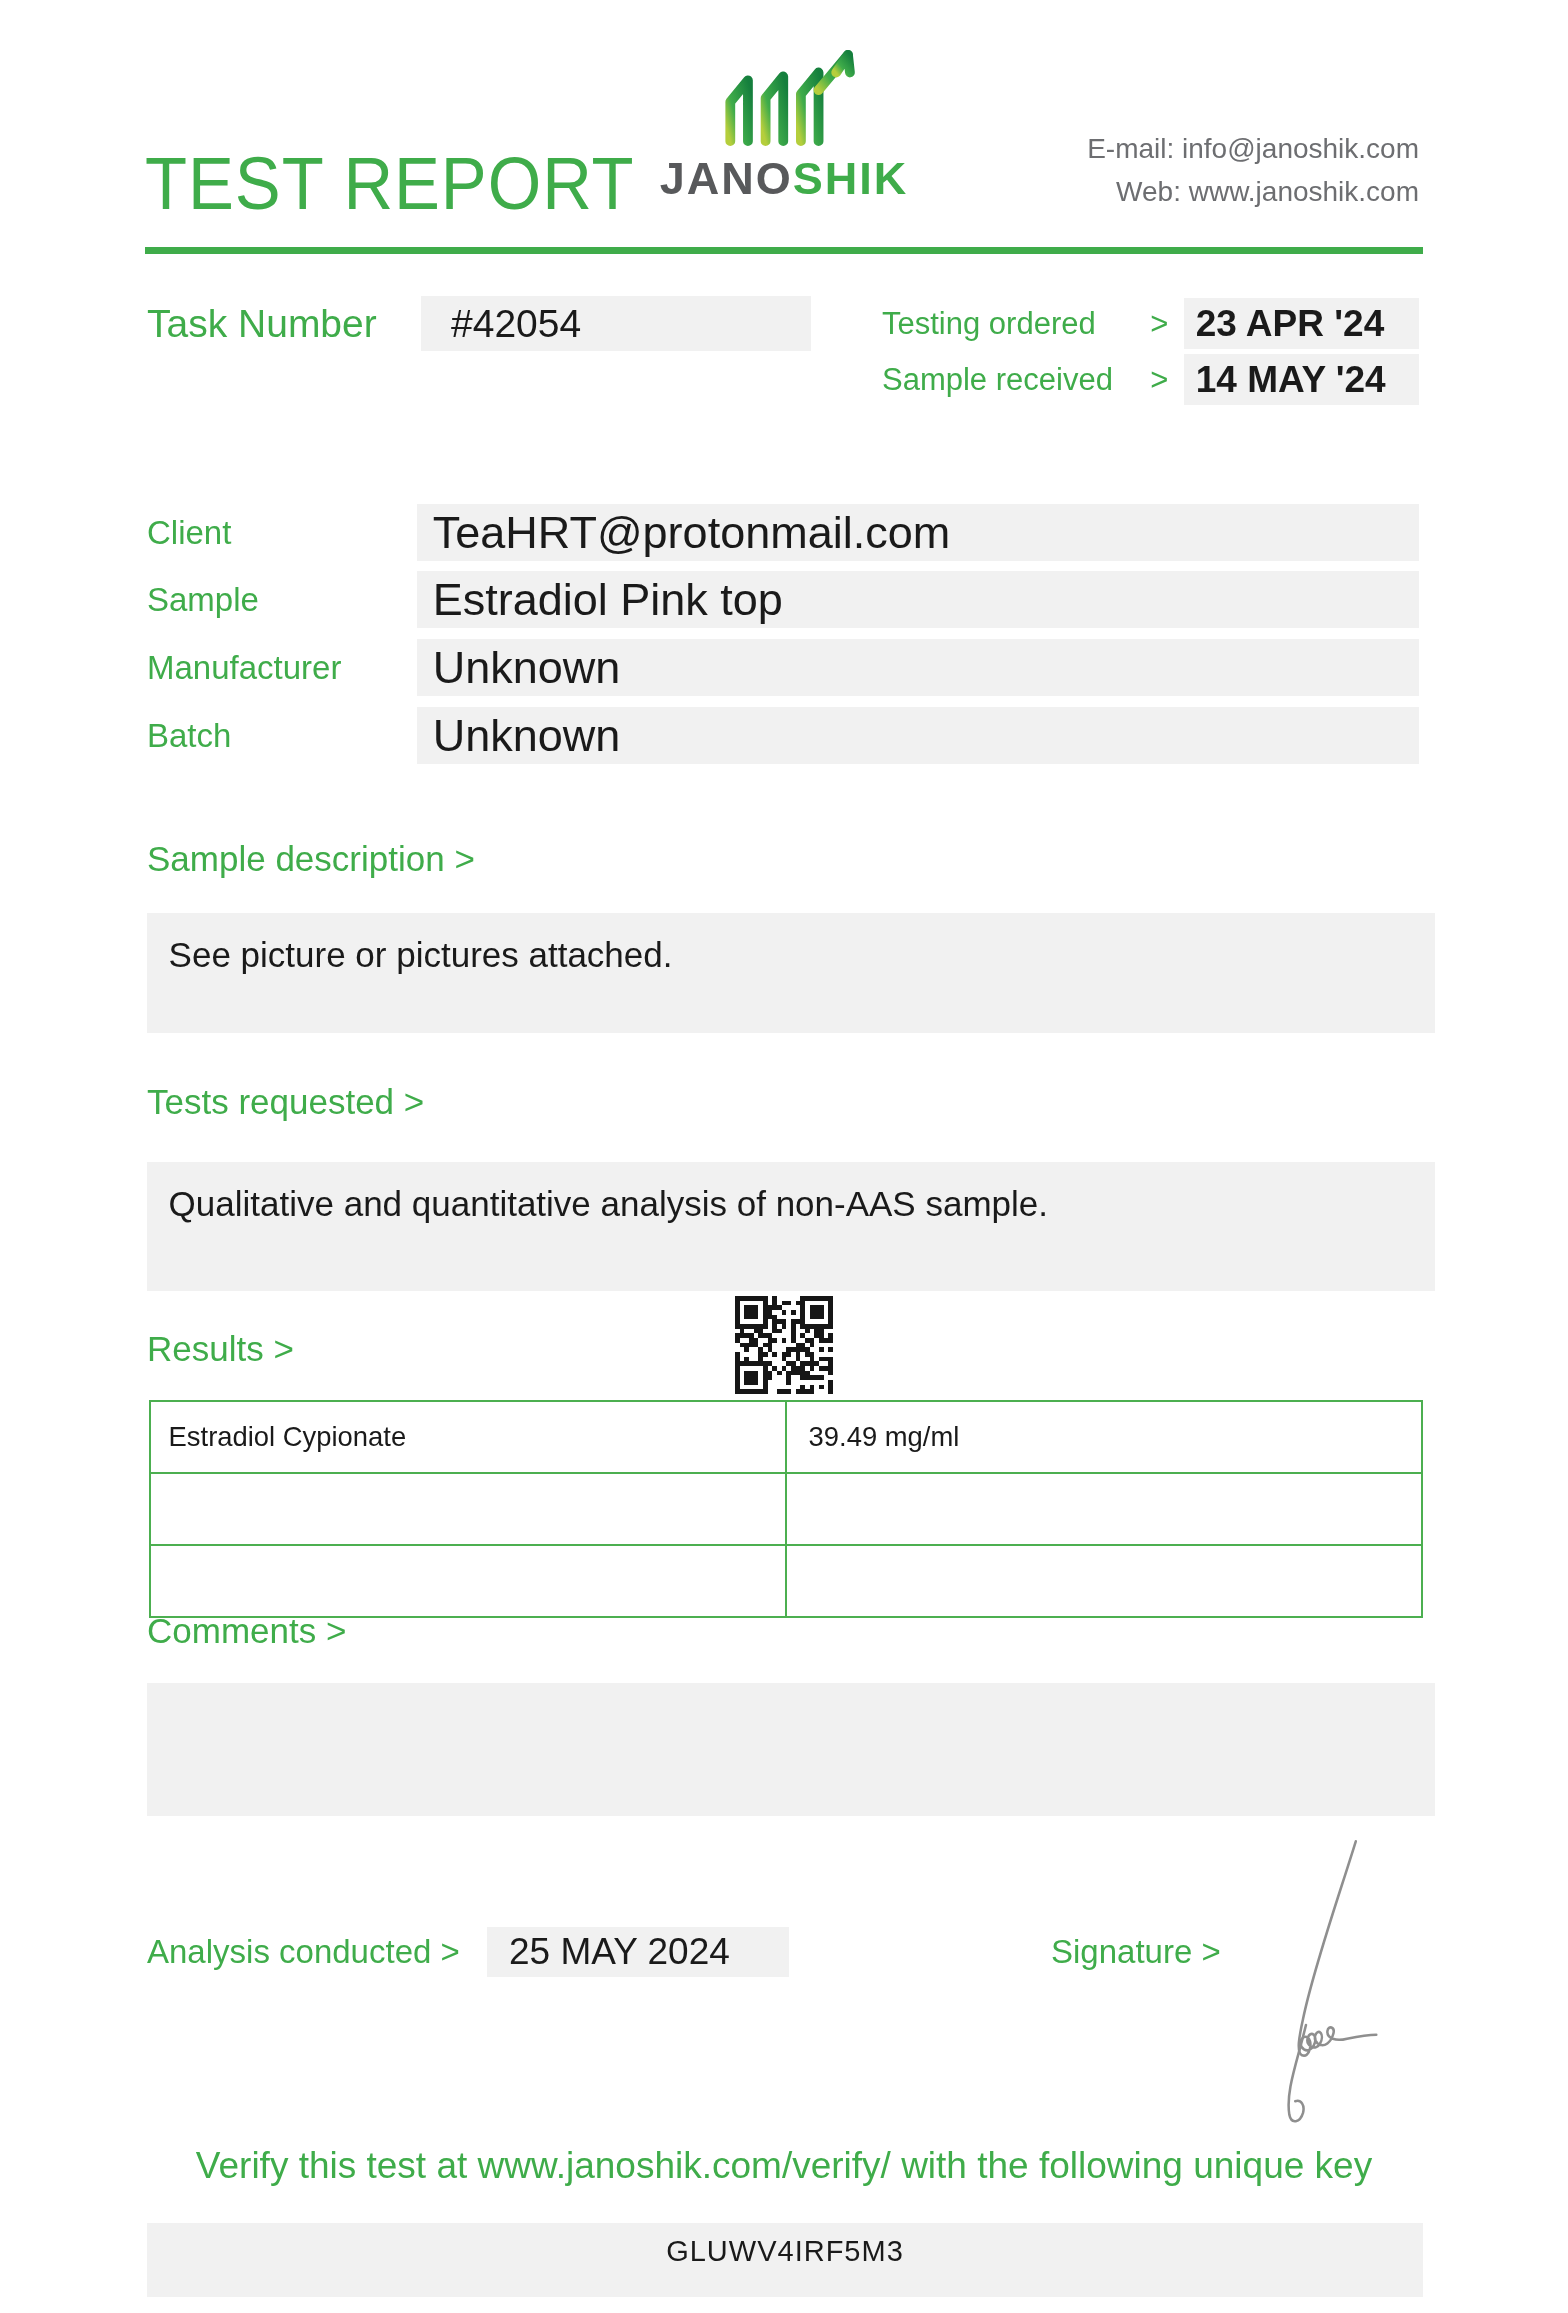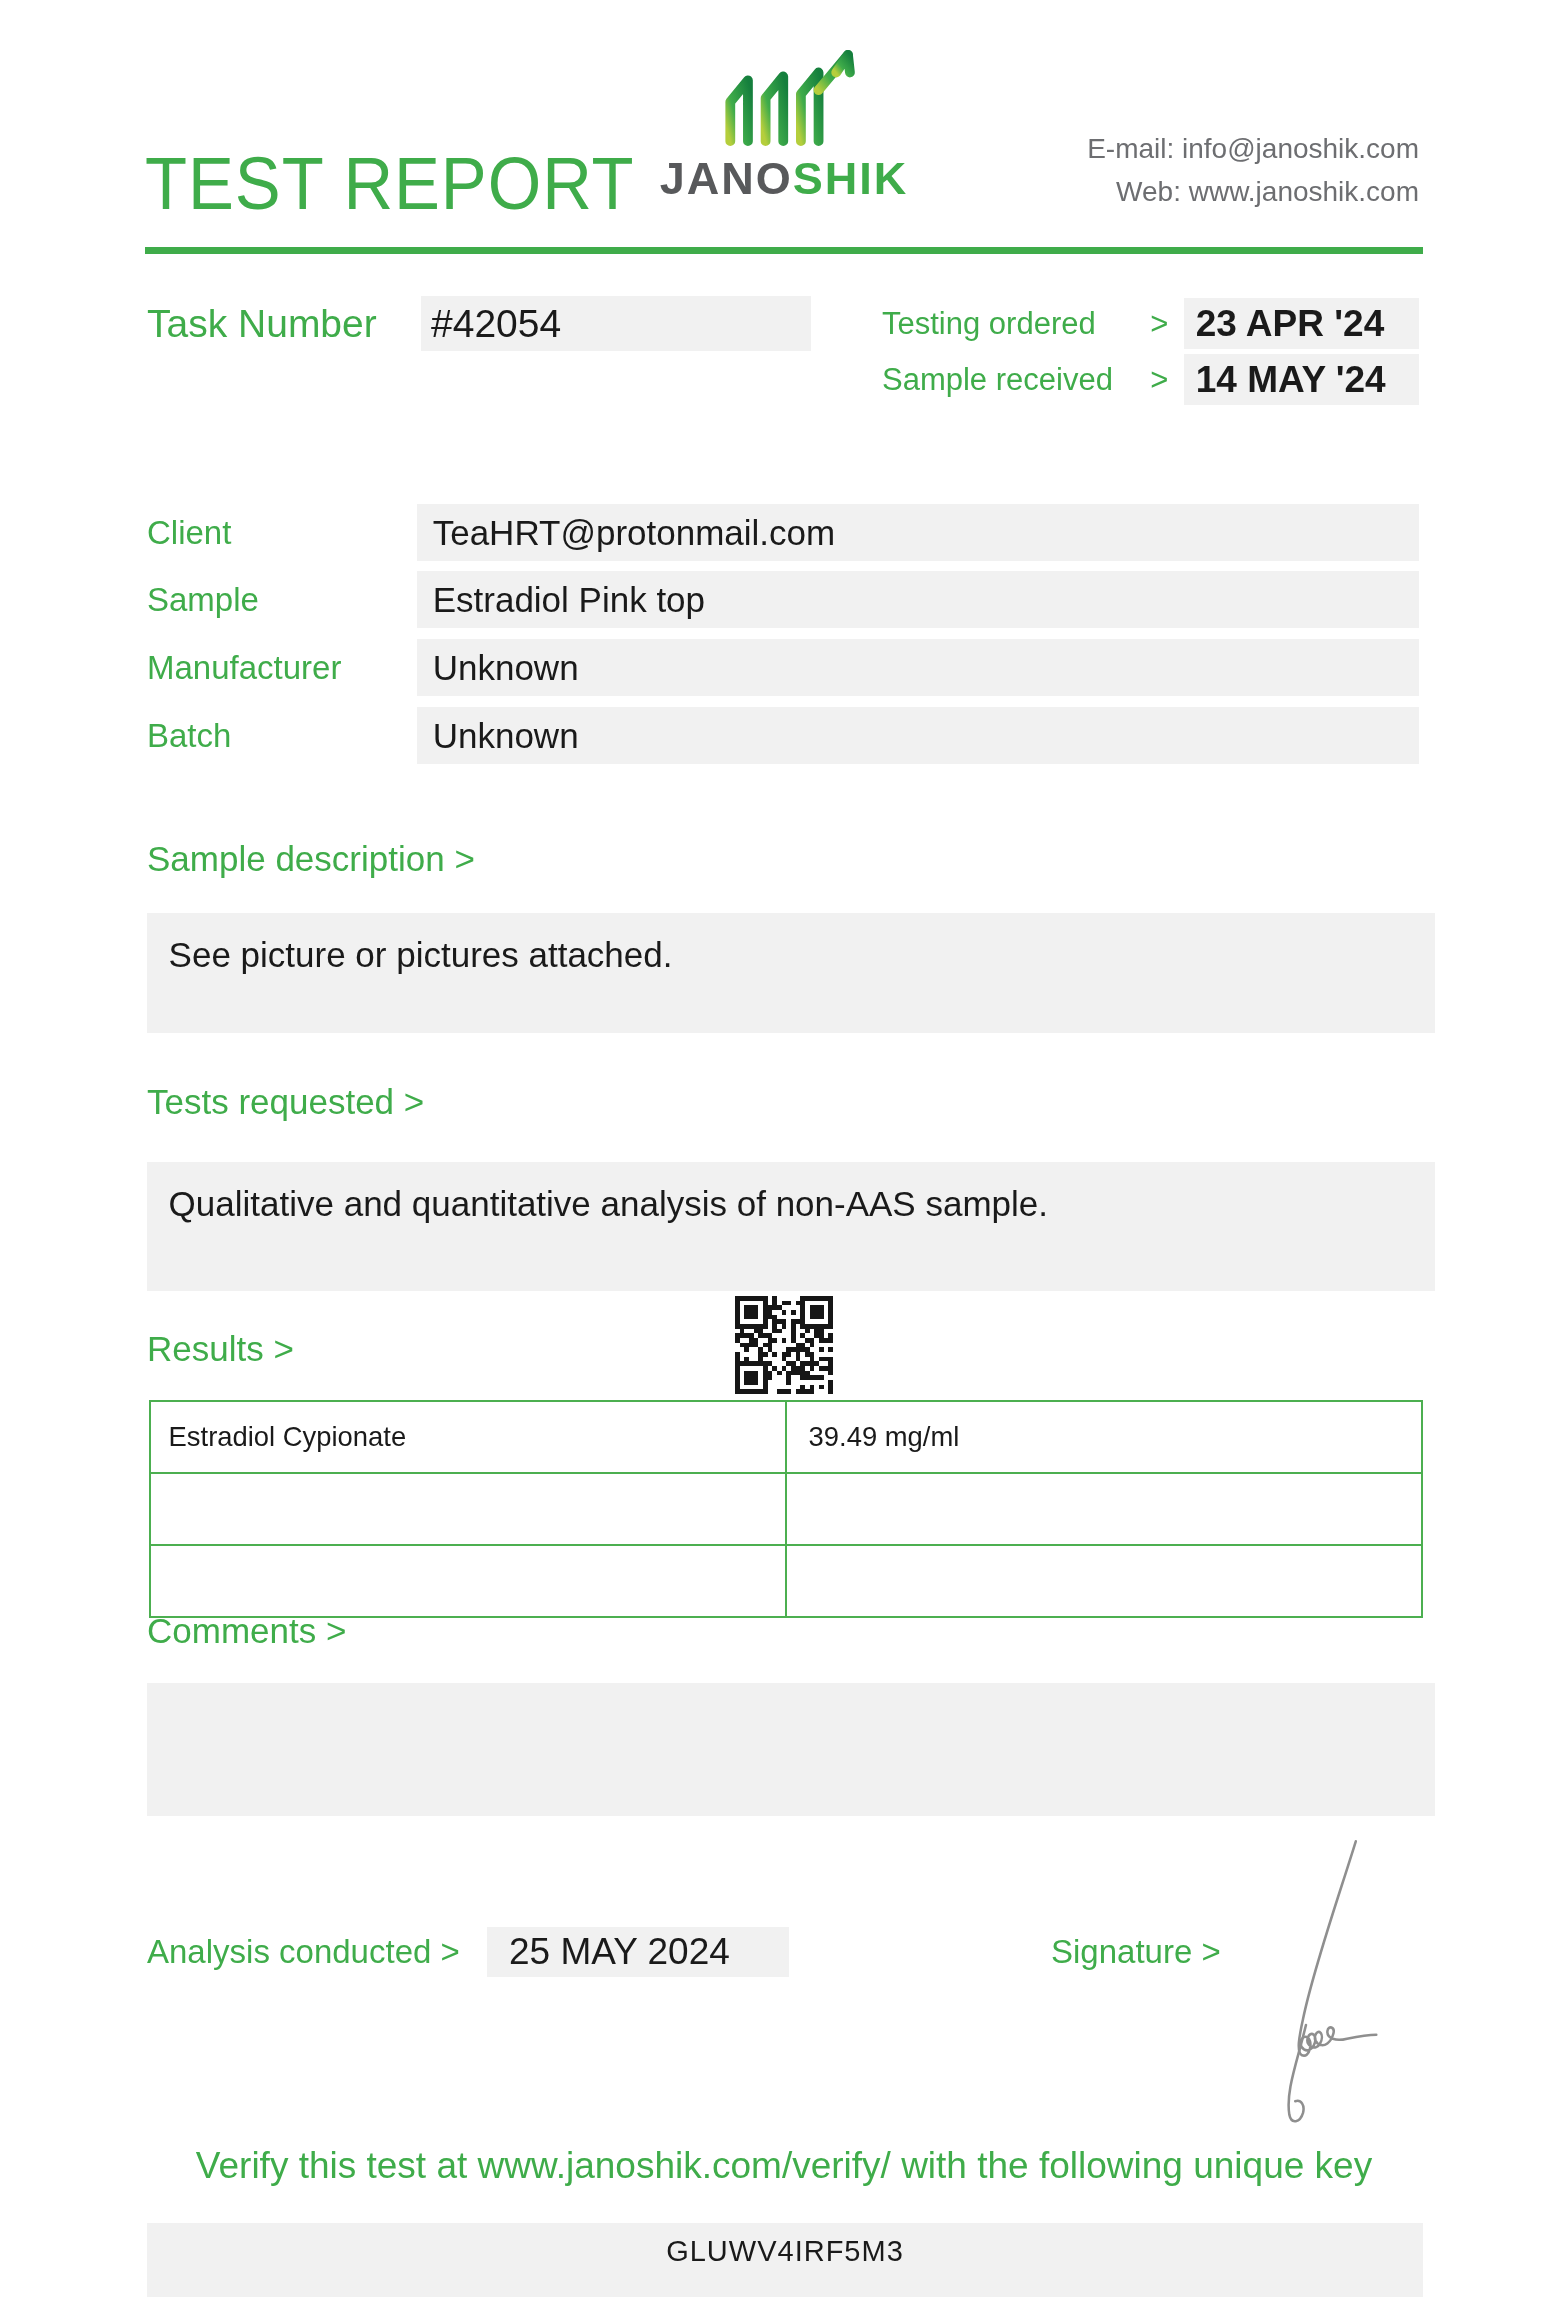--- a/index.html
+++ b/index.html
@@ -22,33 +22,33 @@
   .logo-icon { display:block; margin:0 auto 3.9px auto; }
   .logo-text { font-size:45px; font-weight:bold; letter-spacing:2px; white-space:nowrap; }
   .logo-text .brand-prefix { color:#58595B; }
   .logo-text .brand-suffix { color:var(--green,#3FAC4A); }
   .contact { position:absolute; right:149px; top:127px; text-align:right; font-size:28px; line-height:43px; color:var(--muted,#6D6E71); }
   .rule { position:absolute; left:145px; top:247px; width:1278px; height:6.9px; background:var(--green,#3FAC4A); }
 
   
   .task-label { position:absolute; left:147px; top:296px; font-size:39px; line-height:55px; color:var(--green,#3FAC4A); white-space:nowrap; }
   .task-box { position:absolute; left:421px; top:296px; width:390px; height:55px; }
-  .task-box .val { font-size:39px; line-height:55px; padding-left:10px;border-radius:10px; }
+  .task-box .val { font-size:39px; line-height:55px; padding-left:30px;border-radius:10px; }
 
   .date-row { position:absolute; left:882px; width:537px; height:51px; display:flex; align-items:center; }
   .date-row.r1 { top:298px; } .date-row.r2 { top:346px;margin-top:8px; }
   .date-label { flex:1; font-size:31px; color:var(--green,#3FAC4A); white-space:nowrap; }
   .date-arrow { font-size:31px; color:var(--green,#3FAC4A); margin-right:15.7px; }
   .date-box { width:235px; height:51px; }
   .date-box .val { font-size:37px; line-height:51px; padding-left:11.8px; white-space:nowrap;font-weight:bold; }
 
   
   .info-label { position:absolute; left:147px; font-size:33px; line-height:57px; color:var(--green,#3FAC4A); white-space:nowrap; }
   .info-box { position:absolute; left:417px; width:1002px; height:57px; }
-  .info-box .val { font-size:35px; line-height:57px; padding-left:15.7px; white-space:nowrap; }
+  .info-box .val { font-size:45px; line-height:57px; padding-left:15.7px; white-space:nowrap; }
 
   
   .sec-heading { position:absolute; left:147px; font-size:35px; color:var(--green,#3FAC4A); white-space:nowrap; }
   .sec-box { position:absolute; left:147px; width:1288px; padding:17.6px 21.6px; font-size:35px; line-height:1.35; }
 
   
   .qr { position:absolute; left:735px; top:1296px; width:98px; height:98px; }
 
   
   .results-table {

